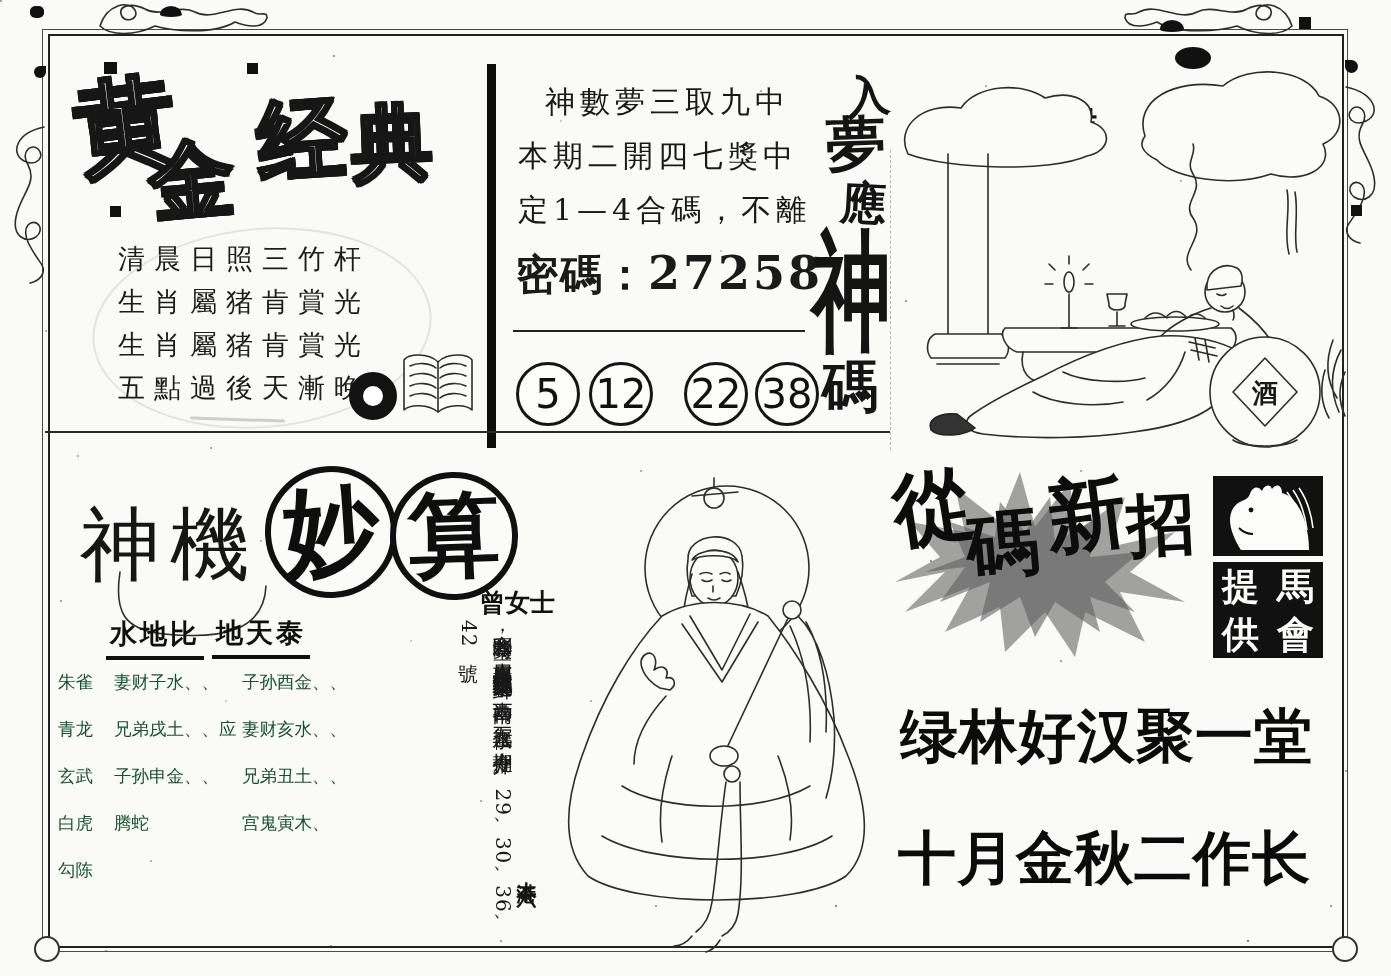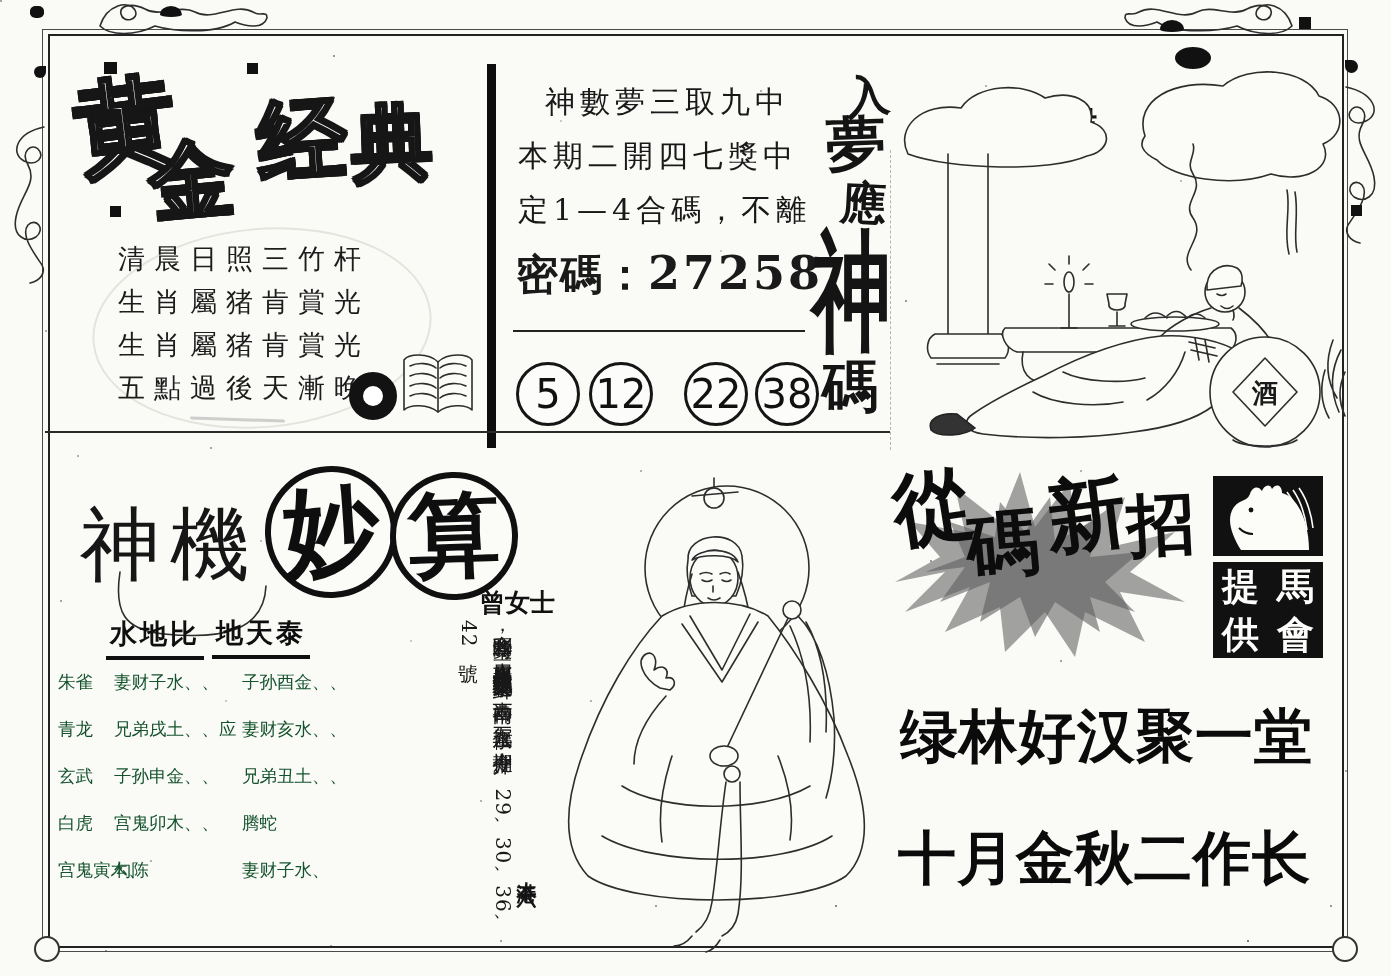--- a/index.html
+++ b/index.html
@@ -235,25 +235,23 @@
       <div class="cell">朱雀</div>
       <div class="cell">妻财子水、、</div>
       <div class="cell">子孙酉金、、</div>
       <div class="cell">青龙</div>
       <div class="cell">兄弟戌土、、应</div>
       <div class="cell">妻财亥水、、</div>
       <div class="cell">玄武</div>
       <div class="cell">子孙申金、、</div>
       <div class="cell">兄弟丑土、、</div>
       <div class="cell">白虎</div>
-      <div class="cell">宫鬼卯木、、</div>
       <div class="cell">腾蛇</div>
       <div class="cell">宫鬼寅木、</div>
       <div class="cell">勾陈</div>
-      <div class="cell">妻财子水、</div>
     </div>
   </section>
 
   <section>
     <div class="vlead">本港六</div>
     <div class="vpassage">合彩開獎時空，本座用易學八卦推算得水地比之地天泰卦，喜神西南，五行屬水，今期推介17、29、30、36、42號</div>
 
     <svg style="left:542px;top:456px;" width="348" height="505" viewBox="0 0 348 505">
 
       <circle class="lineart" cx="185" cy="112" r="82"></circle>

